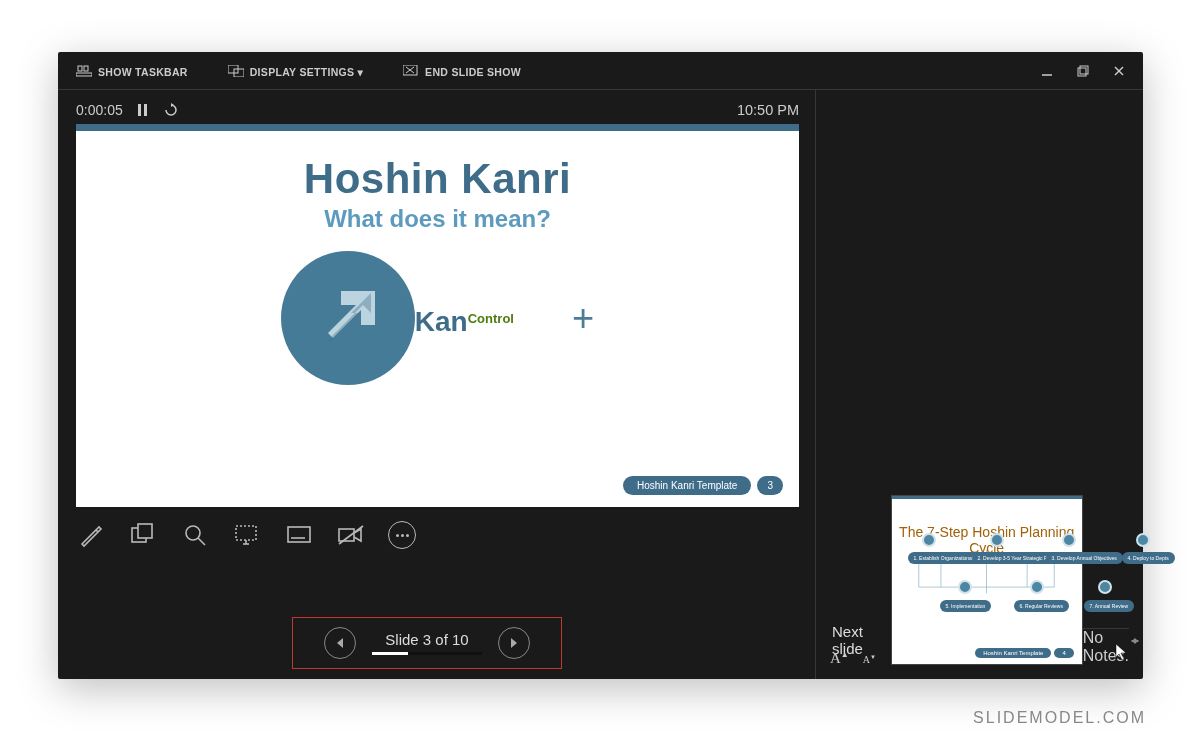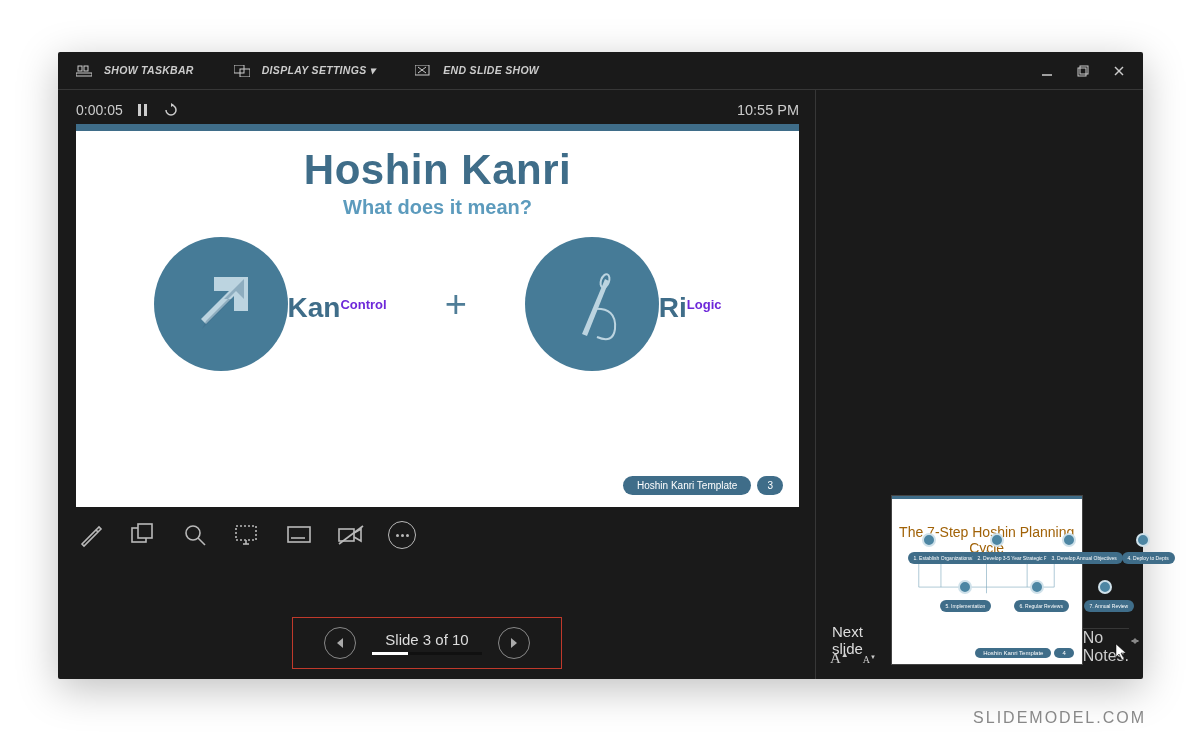--- a/index.html
+++ b/index.html
@@ -28,46 +28,46 @@
     height: 38px;
     display: flex;
     align-items: center;
     padding: 0 18px;
     gap: 40px;
     border-bottom: 1px solid #373737;
     font-size: 10.5px;
     font-weight: 600;
     letter-spacing: 0.3px;
   }
-  .tb-item { display: flex; align-items: flex-start; gap: 12px; cursor: pointer; font-style: italic; }
+  .tb-item { display: flex; align-items: flex-end; gap: 6px; cursor: pointer; }
   .tb-icon { width: 16px; height: 14px; display:flex; align-items:center; justify-content:center; }
   .tb-spacer { flex: 1; }
   .win-ctrl { display:flex; gap:24px; align-items:center; }
   .win-btn { width:12px; height:12px; cursor:pointer; display:flex;align-items:center;justify-content:center; }
 
   .body-row { flex:1; display:flex; }
   .left-pane { flex: 1; padding: 12px 16px 14px 18px; display:flex; flex-direction:column; position:relative; }
   .right-pane { width: 328px; border-left: 1px solid #373737; padding: 10px 14px 14px 14px; display:flex; flex-direction:row; position:relative;align-items:flex-end; }
 
   .timer-row { display:flex; align-items:center; gap:14px; font-size:14px; margin-bottom:6px; }
   .timer-row .clock { margin-left:auto; font-size:14.5px; }
   .tctrl { cursor:pointer; display:flex; align-items:center; }
 
   
   .slide-main {
     background:#fff; width:100%; height:383px; position:relative; color:#222;
   }
   .slide-main .stripe { position:absolute; top:0; left:0; right:0; height:7px; background:#3f6d89; }
-  .sm-title { text-align:center; font-size:42px; font-weight:700; color:#3f6d89; margin-top:22px; letter-spacing:0.5px;}
-  .sm-sub { text-align:center; font-size:20px; font-weight:600; color:#5c9bbd; margin-top:2px; }
+  .sm-title { text-align:center; font-size:42px; font-weight:700; color:#3f6d89; margin-top:31px; letter-spacing:0.5px;}
+  .sm-sub { text-align:center; font-size:24px; font-weight:600; color:#5c9bbd; margin-top:2px; }
   .sm-circles { display:flex; justify-content:center; gap:58px; margin-top:18px; align-items:center; }
   .plus { font-size:38px; font-weight:300; color:#4f7d97; }
   .circ { width:134px; height:134px; border-radius:50%; background:#467b97; position:relative; display:flex; align-items:center; justify-content:center; }
   .kan-lbl { text-align:center; font-size:28px; font-weight:700; color:#3f6d89; margin-top:8px; }
-  .kan-sub { text-align:center; font-size:13px; font-weight:600; color:#6d28d9; }
+  .kan-sub { text-align:center; font-size:13px; font-weight:600; color:#4d7c0f; }
   .pair { display:flex; flex-direction:row; align-items:center; }
   .footer-pill { position:absolute; right:16px; bottom:12px; display:flex; gap:6px; }
   .pill-a { background:#3f6d89; color:#fff; font-size:10px; padding:4px 14px; border-radius:10px; }
   .pill-b { background:#3f6d89; color:#fff; font-size:10px; padding:4px 10px; border-radius:10px; }
 
   
   .tool-row { display:flex; gap:22px; margin-top:14px; align-items:center; }
   .tool { width:30px; height:28px; cursor:pointer; display:flex; align-items:center; justify-content:center; }
   .tool svg { stroke:#b9b9b9; fill:none; }
   .more-circ { width:28px; height:28px; border:1.5px solid #b9b9b9; border-radius:50%; display:flex; align-items:center; justify-content:center; gap:2px; }
@@ -174,50 +174,39 @@
               <rect x="1" y="1" width="3" height="12" fill="#ccc"></rect>
               <rect x="7" y="1" width="3" height="12" fill="#ccc"></rect>
             </svg>
         </span>
         <span class="tctrl">
           <svg width="16" height="14" viewBox="0 0 16 14">
               <path d="M8 2 A5 5 0 1 1 3 7" fill="none" stroke="#ccc" stroke-width="1.5"></path>
               <path d="M8 0 L8 4 L11 2 Z" fill="#ccc"></path>
             </svg>
         </span>
-        <span class="clock">10:55 PM</span>
+        <span class="clock">10:50 PM</span>
       </div>
 
       <div class="slide-main">
         <div class="stripe"></div>
         <div class="sm-title">Hoshin Kanri</div>
         <div class="sm-sub">What does it mean?</div>
         <div class="sm-circles">
           <div class="pair">
             <div class="circ">
               <svg width="90" height="90" viewBox="0 0 90 90">
                   <path d="M30 65 L58 37 L58 52 L72 52 L72 18 L38 18 L38 32 L53 32 L25 60 Z" fill="#bcd4e0"></path>
                   <path d="M26 70 L56 40 L48 40 L68 20 L68 40 L60 32 L30 62 Z" fill="#3a6580" opacity="0.35"></path>
                 </svg>
             </div>
             <div class="kan-lbl">Kan</div>
             <div class="kan-sub">Control</div>
           </div>
           <div class="plus">+</div>
-          <div class="pair">
-            <div class="circ">
-              <svg width="90" height="90" viewBox="0 0 90 90">
-                  <path d="M35 75 L58 20 L62 22 L40 77 Z" fill="#bcd4e0"></path>
-                  <ellipse cx="58" cy="22" rx="4" ry="7" fill="none" stroke="#bcd4e0" stroke-width="2" transform="rotate(20 58 22)"></ellipse>
-                  <path d="M46 50 Q70 48 68 70 Q66 85 50 78" fill="none" stroke="#bcd4e0" stroke-width="2"></path>
-                </svg>
-            </div>
-            <div class="kan-lbl">Ri</div>
-            <div class="kan-sub">Logic</div>
-          </div>
         </div>
         <div class="footer-pill">
           <div class="pill-a">Hoshin Kanri Template</div>
           <div class="pill-b">3</div>
         </div>
       </div>
 
       <div class="tool-row">
         <div class="tool">
             <svg width="26" height="26" viewBox="0 0 26 26">

